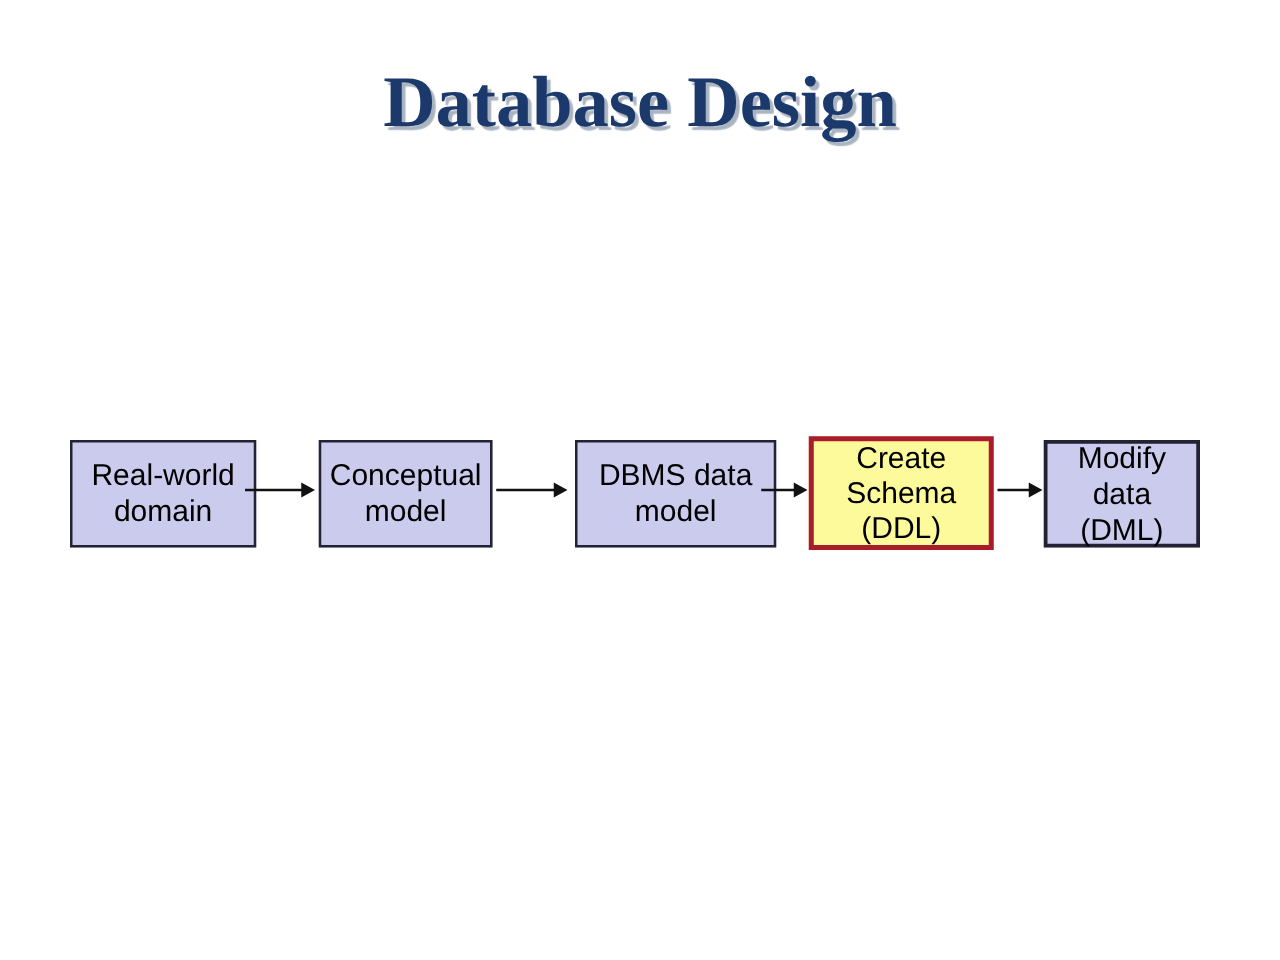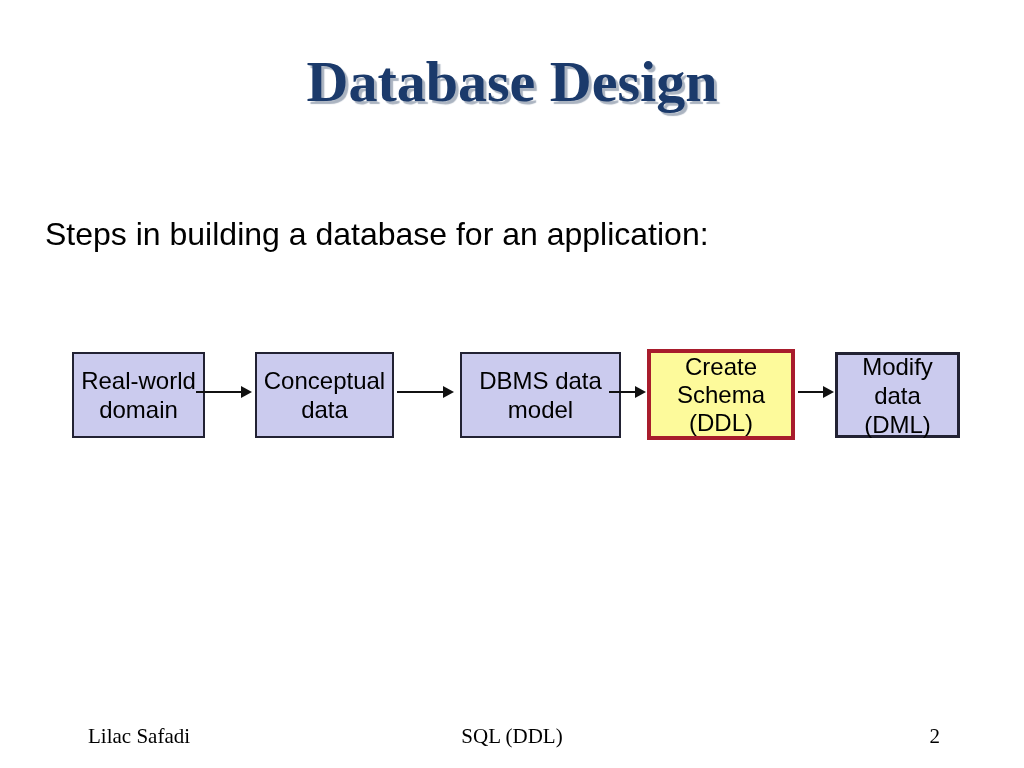--- a/index.html
+++ b/index.html
@@ -28,21 +28,21 @@
   .flow-box {
     position: absolute; top: 332px; height: 86px;
     box-sizing: border-box;
     background: var(--box-fill, #cbcbee);
     border: 2px solid var(--box-border, #222233);
     display: flex; align-items: center; justify-content: center;
     text-align: center; white-space: pre-line;
     font-size: 24px; line-height: 29px;
     color: var(--text-color, #000000);
   }
-  .box-1 { left: 72px;  width: 133px; }
+  .box-1 { left: 56px;  width: 149px; }
   .box-2 { left: 255px; width: 139px; }
   .box-3 { left: 460px; width: 161px; }
   .box-4 {
     left: 647px; top: 329px; width: 148px; height: 91px;
     background: var(--highlight-fill, #fdfa9b);
     border: 4px solid var(--highlight-border, #a81c2c);
     line-height: 28px;
   }
   .box-5 { left: 835px; width: 125px; border-width: 3px; }
   .arrow { position: absolute; top: 372px; height: 0; }
@@ -69,33 +69,32 @@
   .footer-center { position: absolute; left: 0; right: 0; text-align: center; }
   .footer-page { position: absolute; right: 84px; }
 </style>
 </head>
 <body>
 
 <div class="slide">
 
   <div class="title">Database Design</div>
 
-  <div class="subtitle">Steps in building a database for an application:</div>
 
   <div>
     <div class="flow-box box-1">Real-world
 domain</div>
 
     <div class="arrow arrow-1">
       <div class="arrow-line"></div>
       <div class="arrow-head"></div>
     </div>
 
     <div class="flow-box box-2">Conceptual
-data</div>
+model</div>
 
     <div class="arrow arrow-2">
       <div class="arrow-line"></div>
       <div class="arrow-head"></div>
     </div>
 
     <div class="flow-box box-3">DBMS data
 model</div>
 
     <div class="arrow arrow-3">
@@ -109,19 +108,14 @@
 
     <div class="arrow arrow-4">
       <div class="arrow-line"></div>
       <div class="arrow-head"></div>
     </div>
 
     <div class="flow-box box-5">Modify
 data (DML)</div>
   </div>
 
-  <div class="footer">
-    <span class="footer-author">Lilac Safadi</span>
-    <span class="footer-center">SQL (DDL)</span>
-    <span class="footer-page">2</span>
-  </div>
 
 </div>
 
 </body></html>

